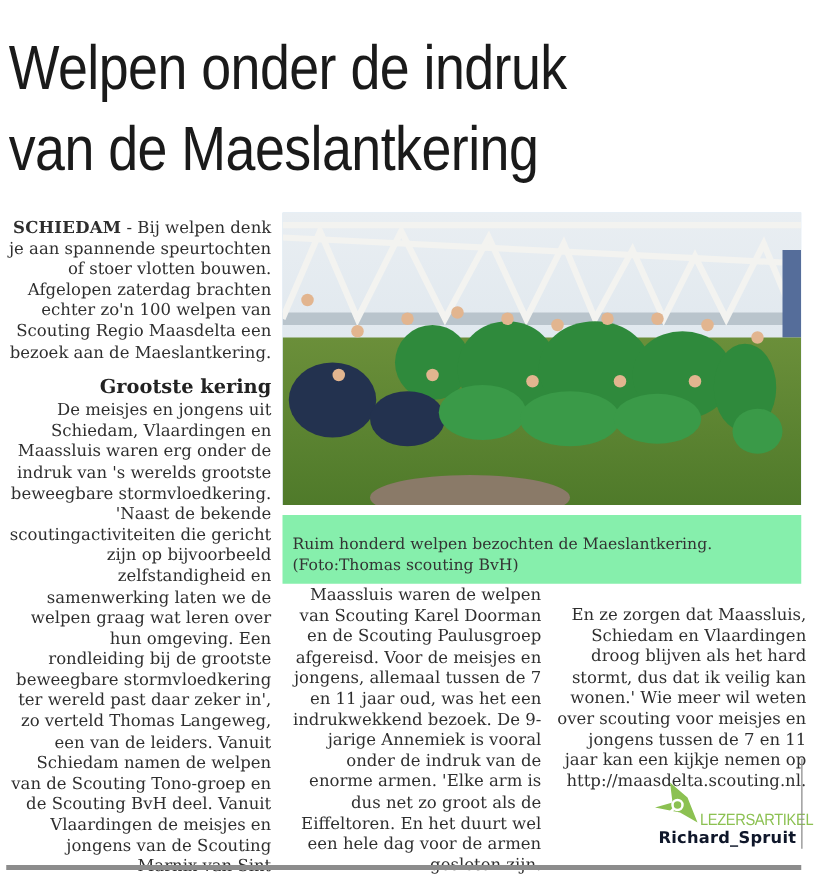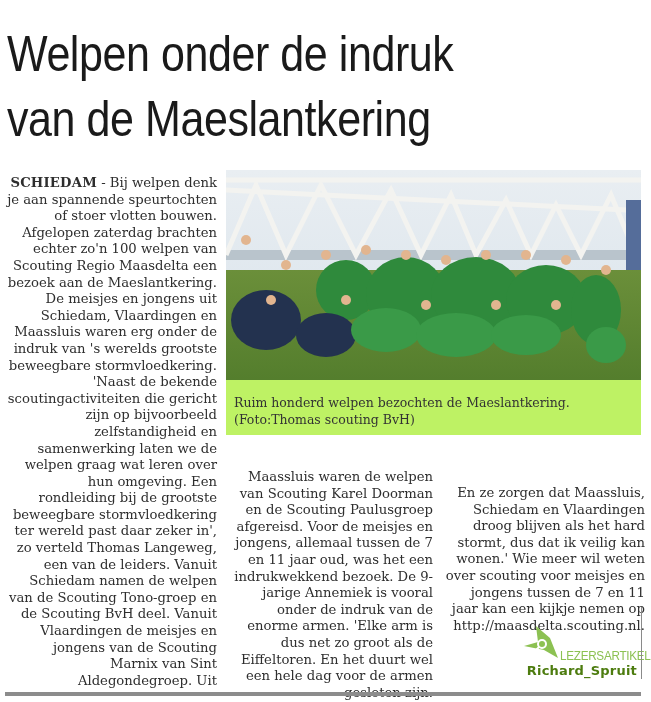--- a/index.html
+++ b/index.html
@@ -10,41 +10,42 @@
               font-size: 50px; line-height: 65px; color: #1a1a1a; letter-spacing: -0.5px;
               transform: scaleX(0.86); transform-origin: left top; white-space: nowrap; }
   .col { position: absolute; font-size: 13.2px; line-height: 16.6px; color: #2e2e2e; }
   .col p { margin: 0; text-align: right; }
   .col1 { left: 7px; top: 175px; width: 210px; }
   .col2 { left: 228px; top: 469px; width: 205px; }
   .col3 { left: 445px; top: 485px; width: 200px; }
   .dateline { font-weight: bold; letter-spacing: 0.2px; }
   .subhead { font-weight: bold; font-size: 15.5px; line-height: 20px; margin: 8px 0 2px 0 !important; color: #222; }
   .photo { position: absolute; left: 226px; top: 170px; width: 415px; height: 234px; overflow: hidden; background: #cfe0ee; }
-  .caption { position: absolute; left: 226px; top: 380px; width: 415px; height: 55px; background: #bef264;
+  .caption { position: absolute; left: 226px; top: 412px; width: 415px; height: 55px; background: #86efac;
              box-sizing: border-box; padding: 14px 0 0 8px; font-size: 12.5px; line-height: 17px; color: #333; }
   .caption p { margin: 0; }
   .badge { position: absolute; left: 524px; top: 624px; width: 131px; height: 36px; }
   .badge-label { position: absolute; left: 36px; top: 24px; font-family: "Liberation Sans", sans-serif;
                  font-size: 13px; color: #8cc152; letter-spacing: -0.3px; transform: scaleX(0.9); transform-origin: left top; }
   .author { position: absolute; right: 14px; top: 663px; font-family: "DejaVu Sans", sans-serif; font-weight: bold;
-            font-size: 13px; color: #4d7c0f; letter-spacing: 0.2px; }
+            font-size: 13px; color: #0f172a; letter-spacing: 0.2px; }
   .vline { position: absolute; left: 641px; top: 607px; width: 1px; height: 72px; background: #8a8a8a; }
   .bottom-rule { position: absolute; left: 5px; top: 692px; width: 636px; height: 4px; background: #8c8c8c; }
 </style>
 </head>
 <body>
 
 <h1 class="headline">
   <div>Welpen onder de indruk</div>
   <div>van de Maeslantkering</div>
 </h1>
 
 <div class="col col1">
   <p><span class="dateline">SCHIEDAM</span><span> - Bij welpen denk je aan spannende speurtochten of stoer vlotten bouwen. Afgelopen zaterdag brachten echter zo'n 100 welpen van Scouting Regio Maasdelta een bezoek aan de Maeslantkering.</span></p>
+  <p class="subhead">Grootste kering</p>
   <p>De meisjes en jongens uit Schiedam, Vlaardingen en Maassluis waren erg onder de indruk van 's werelds grootste beweegbare stormvloedkering. 'Naast de bekende scoutingactiviteiten die gericht zijn op bijvoorbeeld zelfstandigheid en samenwerking laten we de welpen graag wat leren over hun omgeving. Een rondleiding bij de grootste beweegbare stormvloedkering ter wereld past daar zeker in', zo verteld Thomas Langeweg, een van de leiders. Vanuit Schiedam namen de welpen van de Scouting Tono-groep en de Scouting BvH deel. Vanuit Vlaardingen de meisjes en jongens van de Scouting Marnix van Sint Aldegondegroep. Uit</p>
 </div>
 
 <div class="photo">
   <svg width="415" height="234" viewBox="0 0 415 234">
     <defs>
       <linearGradient id="sky" x1="0" y1="0" x2="0" y2="1">
         <stop offset="0" stop-color="#e9eef2"></stop>
           <stop offset="1" stop-color="#d6e1ea"></stop>
       </linearGradient>

